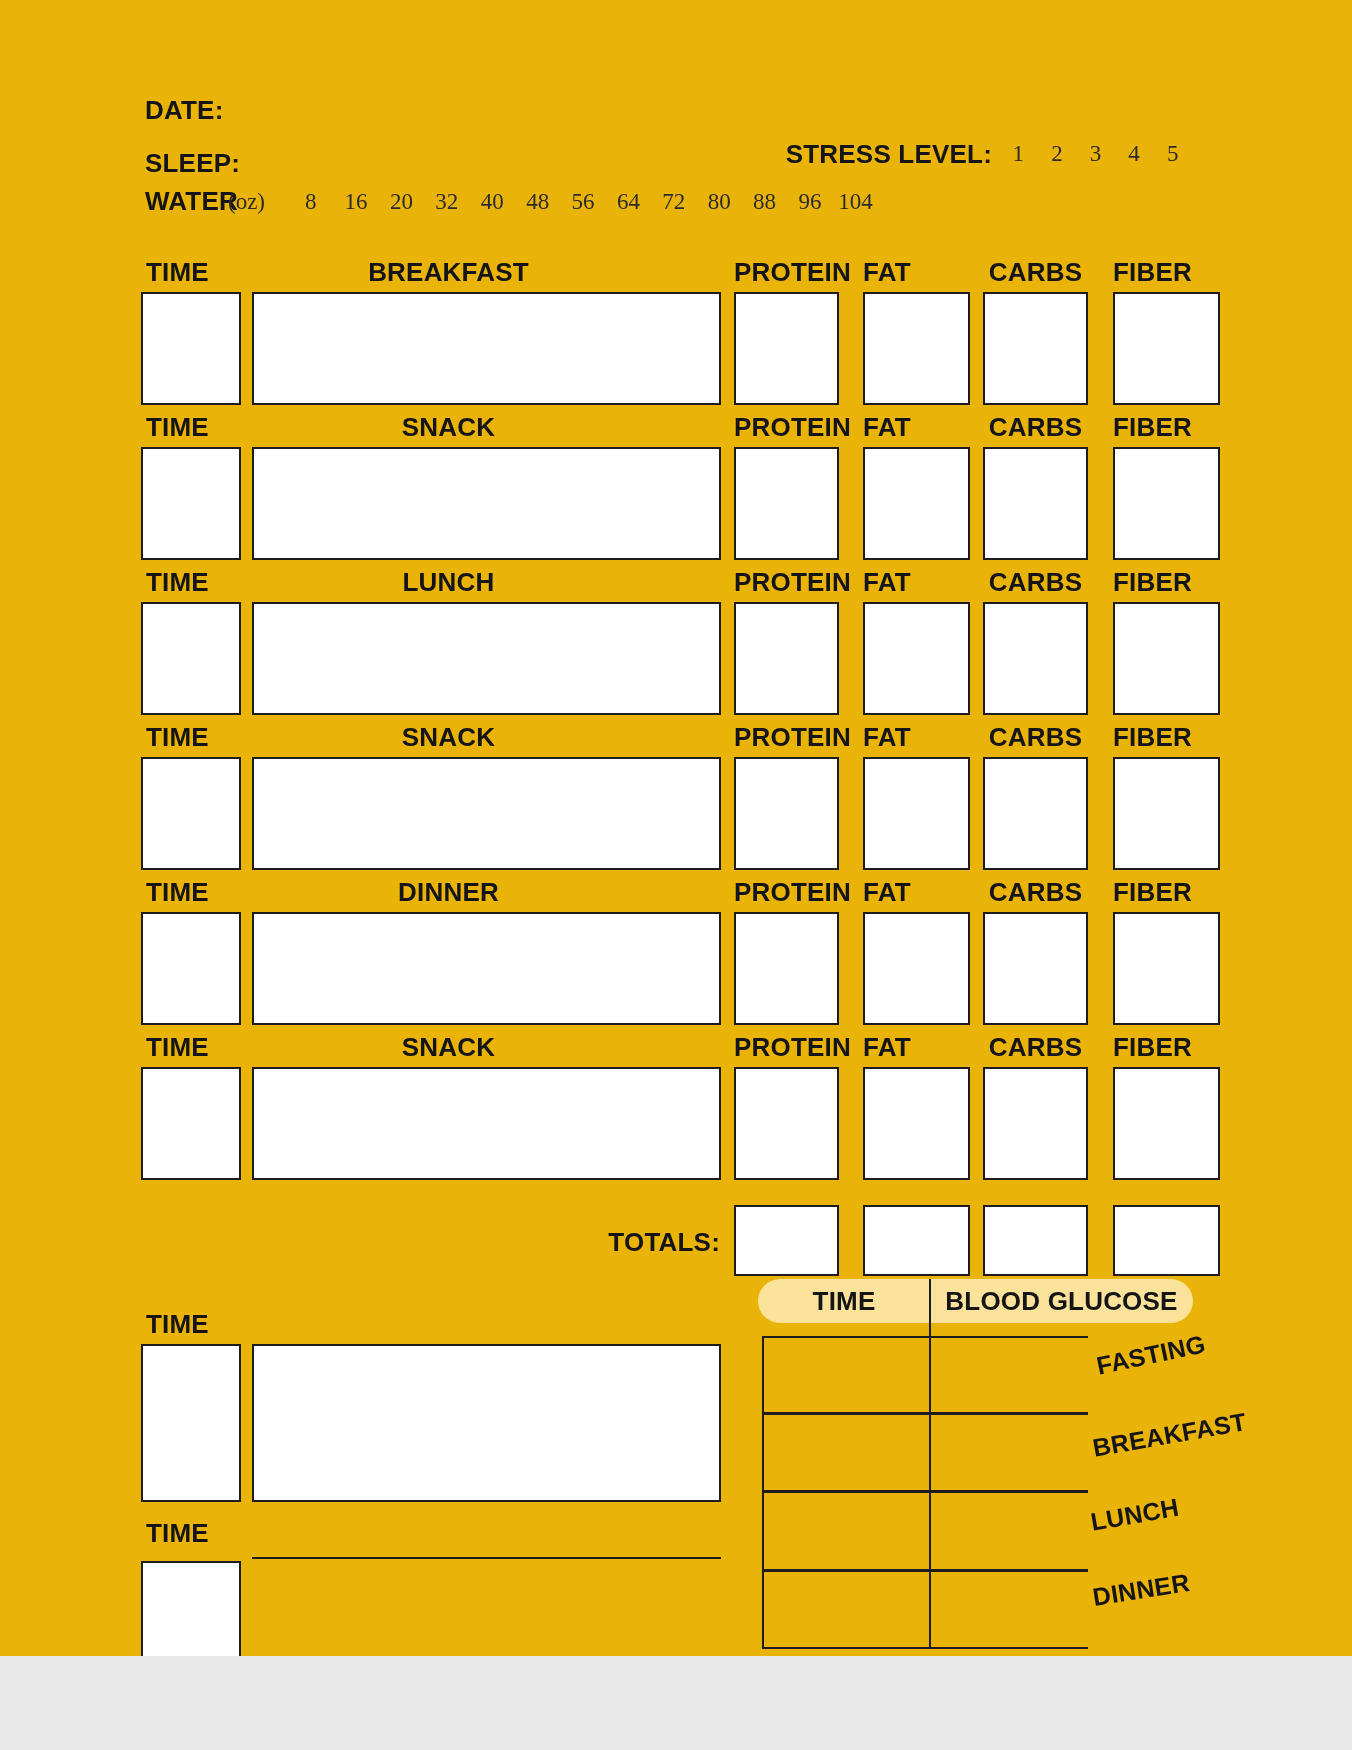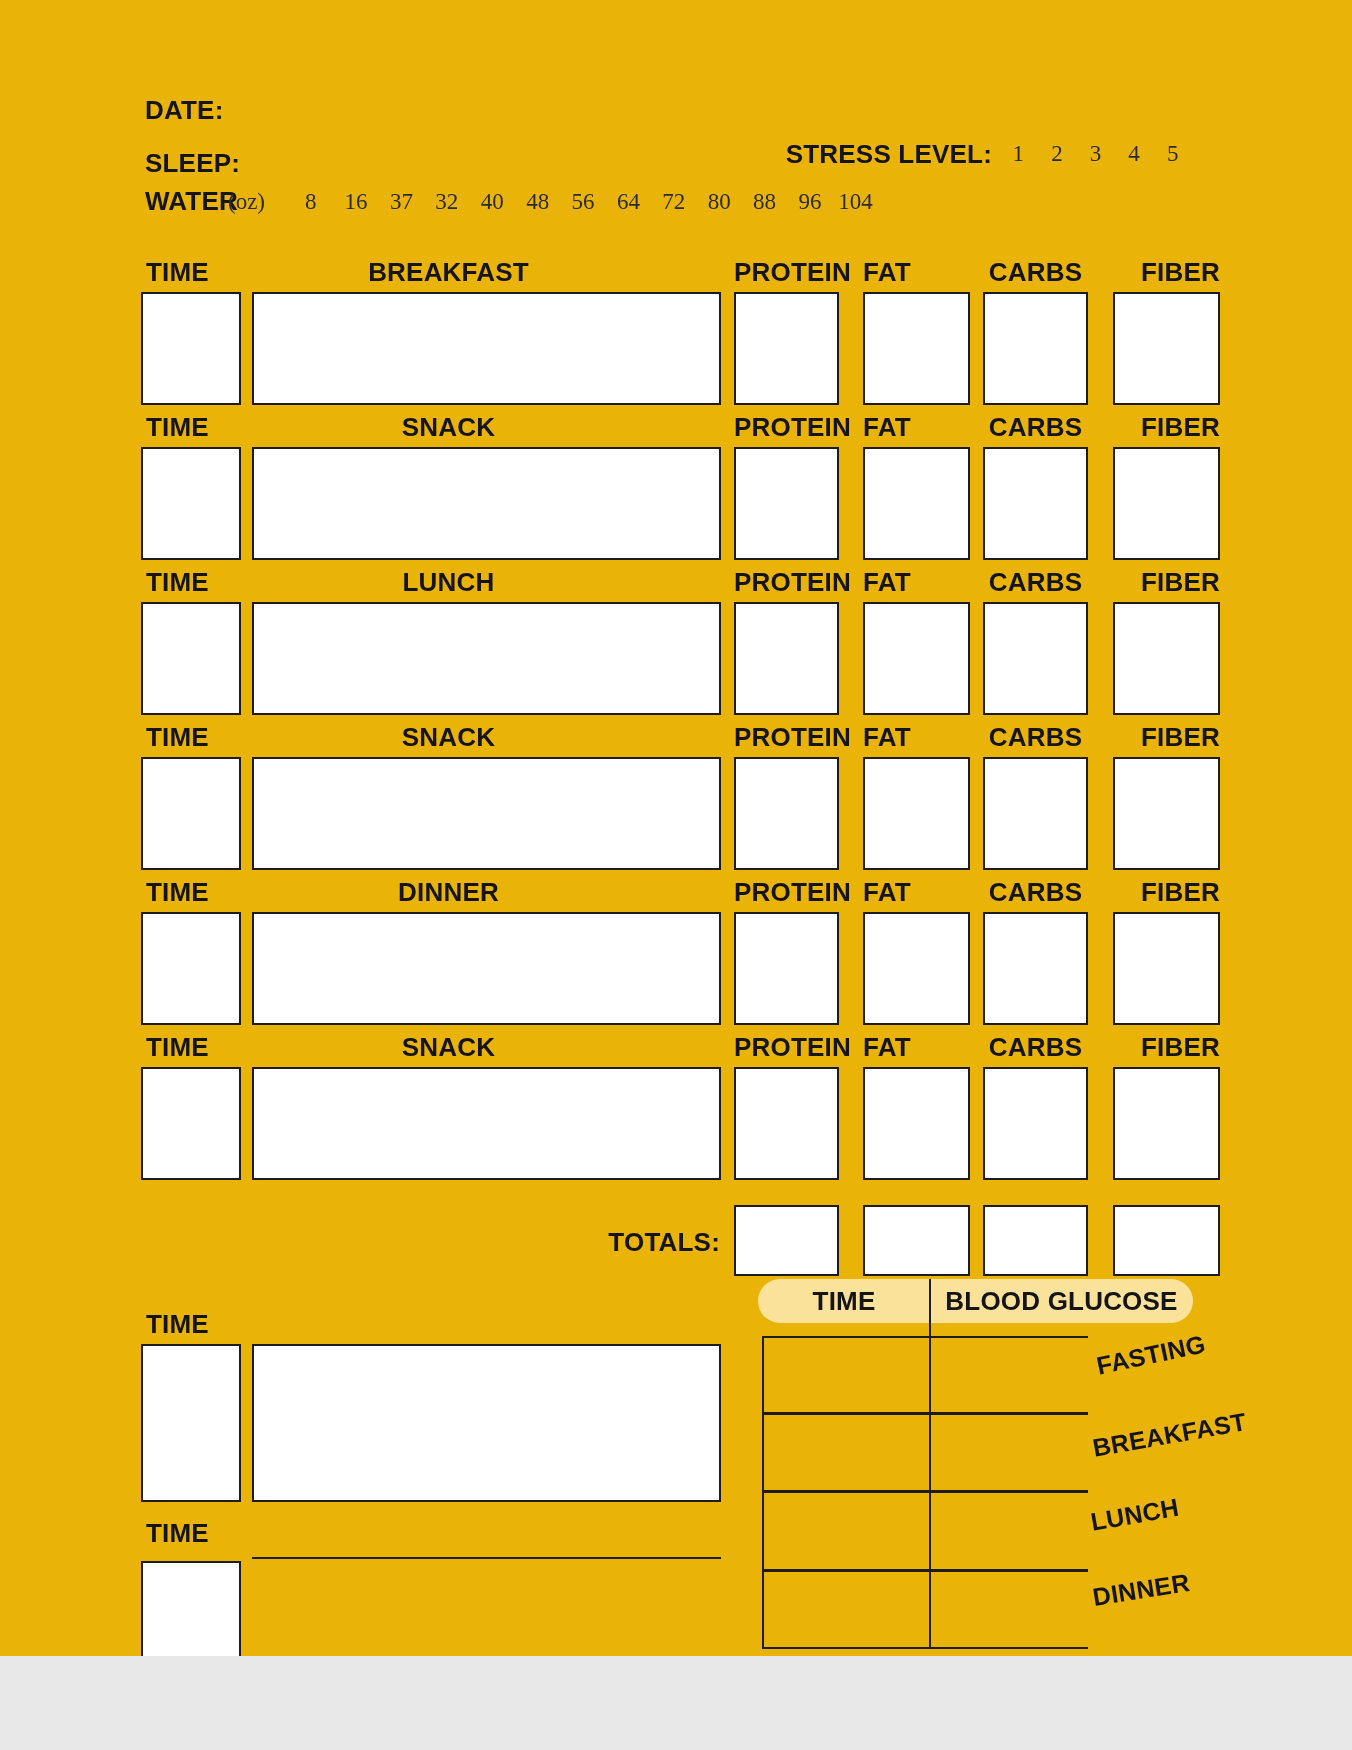--- a/index.html
+++ b/index.html
@@ -43,21 +43,21 @@
   }
   .water-cell { width:45.4px; }
   .stress-cell { width:38.6px; }
 
   .meal-row { position:absolute; left:0; top:0; width:1352px; height:155px; }
   .meal-row .time-hdr    { left:146px; top:0; }
   .meal-row .meal-hdr    { left:252px; top:0; width:393px; text-align:center; }
   .meal-row .protein-hdr { left:734px; top:0; width:105px; text-align:center; }
   .meal-row .fat-hdr     { left:863px; top:0; width:107px; text-align:left; }
   .meal-row .carbs-hdr   { left:983px; top:0; width:105px; text-align:center; }
-  .meal-row .fiber-hdr   { left:1113px; top:0; width:107px; text-align:right; }
+  .meal-row .fiber-hdr   { left:1113px; top:0; width:107px; text-align:left; }
   .meal-row .time-box    { left:141px; top:34px; width:100px; height:113px; }
   .meal-row .meal-box    { left:252px; top:34px; width:469px; height:113px; }
   .meal-row .protein-box { left:734px; top:34px; width:105px; height:113px; }
   .meal-row .fat-box     { left:863px; top:34px; width:107px; height:113px; }
   .meal-row .carbs-box   { left:983px; top:34px; width:105px; height:113px; }
   .meal-row .fiber-box   { left:1113px; top:34px; width:107px; height:113px; }
 
   .hline { position:absolute; background:#1d1d1f; height:2px; }
   .vline { position:absolute; background:#1d1d1f; width:2px; }
 
@@ -100,21 +100,21 @@
     <span class="num-cell stress-cell">3</span>
     <span class="num-cell stress-cell">4</span>
     <span class="num-cell stress-cell">5</span>
   </div>
 
   <span class="lbl" style="left:145px; top:187px;">WATER</span>
   <span class="serif" style="left:228px; top:189px;">(oz)</span>
   <div class="num-row" style="left:288px; top:189px;">
     <span class="num-cell water-cell">8</span>
     <span class="num-cell water-cell">16</span>
-    <span class="num-cell water-cell">37</span>
+    <span class="num-cell water-cell">20</span>
     <span class="num-cell water-cell">32</span>
     <span class="num-cell water-cell">40</span>
     <span class="num-cell water-cell">48</span>
     <span class="num-cell water-cell">56</span>
     <span class="num-cell water-cell">64</span>
     <span class="num-cell water-cell">72</span>
     <span class="num-cell water-cell">80</span>
     <span class="num-cell water-cell">88</span>
     <span class="num-cell water-cell">96</span>
     <span class="num-cell water-cell">104</span>

